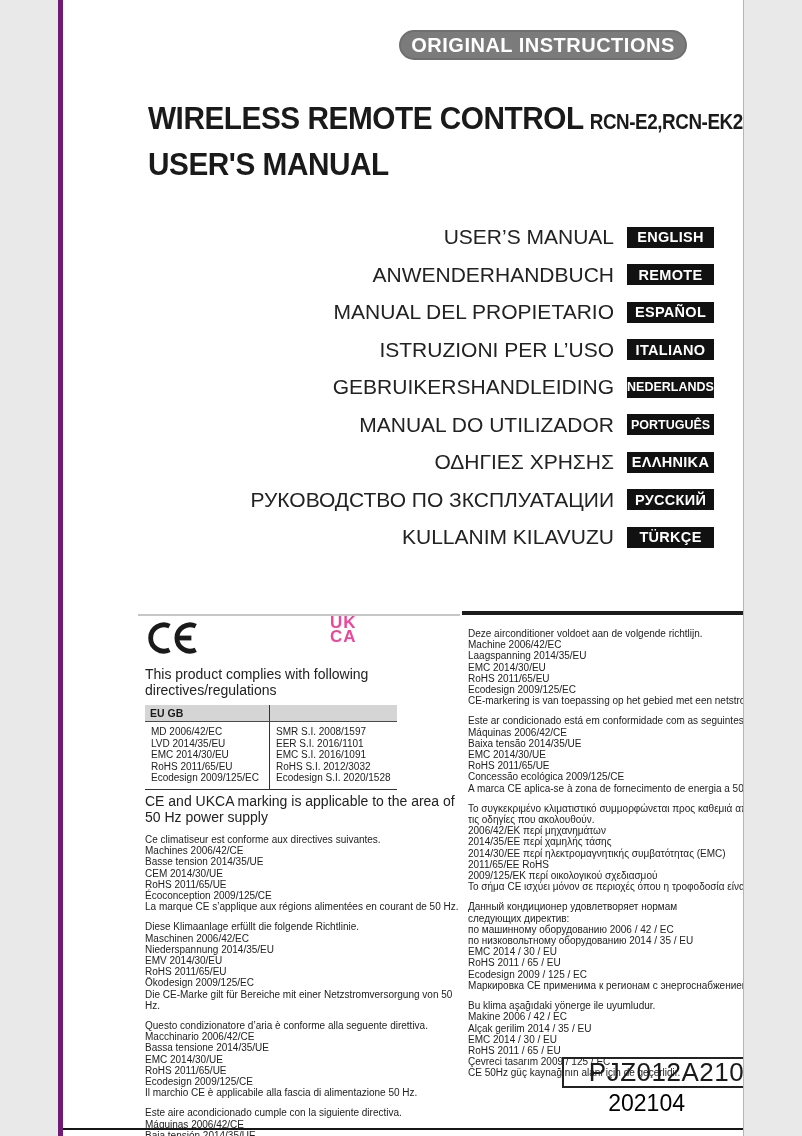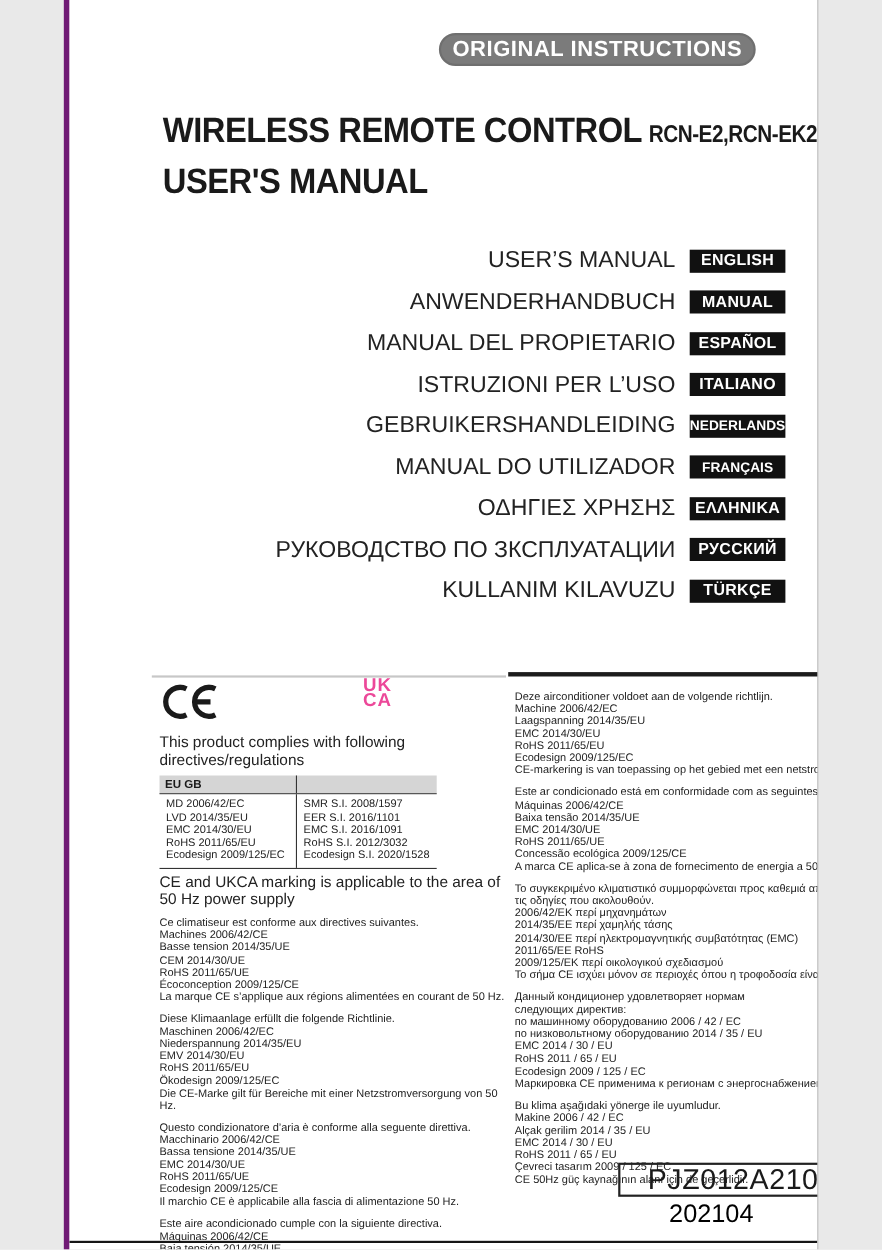--- a/index.html
+++ b/index.html
@@ -80,41 +80,41 @@
   <div class="lang-list">
 
       <div class="lang-row">
         <span class="lang-title">USER’S MANUAL</span>
         <span class="lang-badge">ENGLISH</span>
       </div>
 
 
       <div class="lang-row">
         <span class="lang-title">ANWENDERHANDBUCH</span>
-        <span class="lang-badge">MANUAL</span>
+        <span class="lang-badge">REMOTE</span>
       </div>
 
       <div class="lang-row">
         <span class="lang-title">MANUAL DEL PROPIETARIO</span>
         <span class="lang-badge">ESPAÑOL</span>
       </div>
 
       <div class="lang-row">
         <span class="lang-title">ISTRUZIONI PER L’USO</span>
         <span class="lang-badge">ITALIANO</span>
       </div>
 
       <div class="lang-row">
         <span class="lang-title">GEBRUIKERSHANDLEIDING</span>
         <span class="lang-badge narrow">NEDERLANDS</span>
       </div>
 
       <div class="lang-row">
         <span class="lang-title">MANUAL DO UTILIZADOR</span>
-        <span class="lang-badge narrow">FRANÇAIS</span>
+        <span class="lang-badge narrow">PORTUGUÊS</span>
       </div>
 
       <div class="lang-row">
         <span class="lang-title">ΟΔΗΓΙΕΣ ΧΡΗΣΗΣ</span>
         <span class="lang-badge">ΕΛΛΗΝΙΚΑ</span>
       </div>
 
       <div class="lang-row">
         <span class="lang-title">РУКОВОДСТВО ПО ЗКСПЛУАТАЦИИ</span>
         <span class="lang-badge">РУССКИЙ</span>

